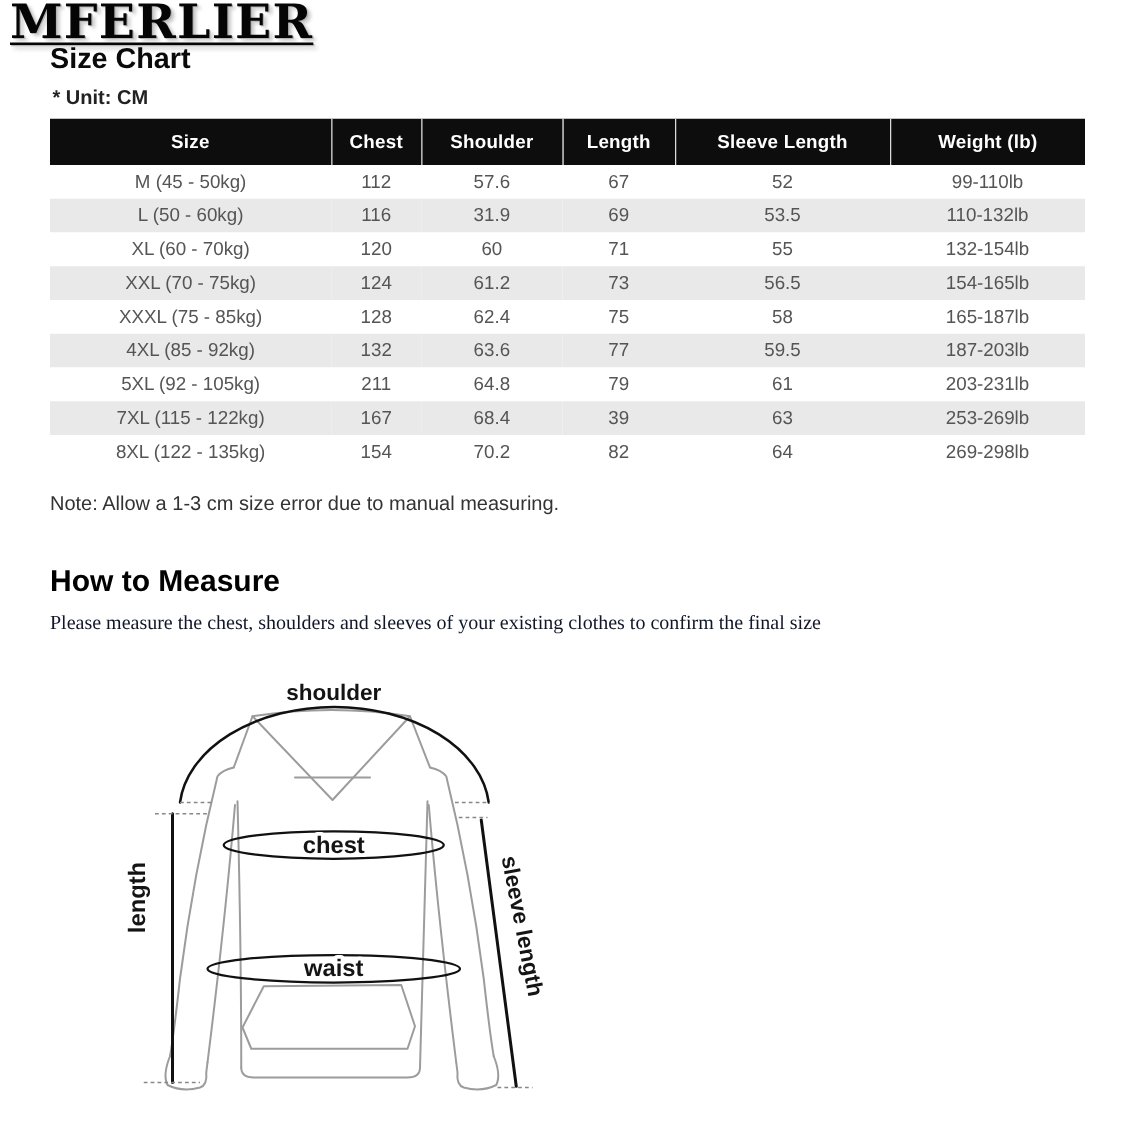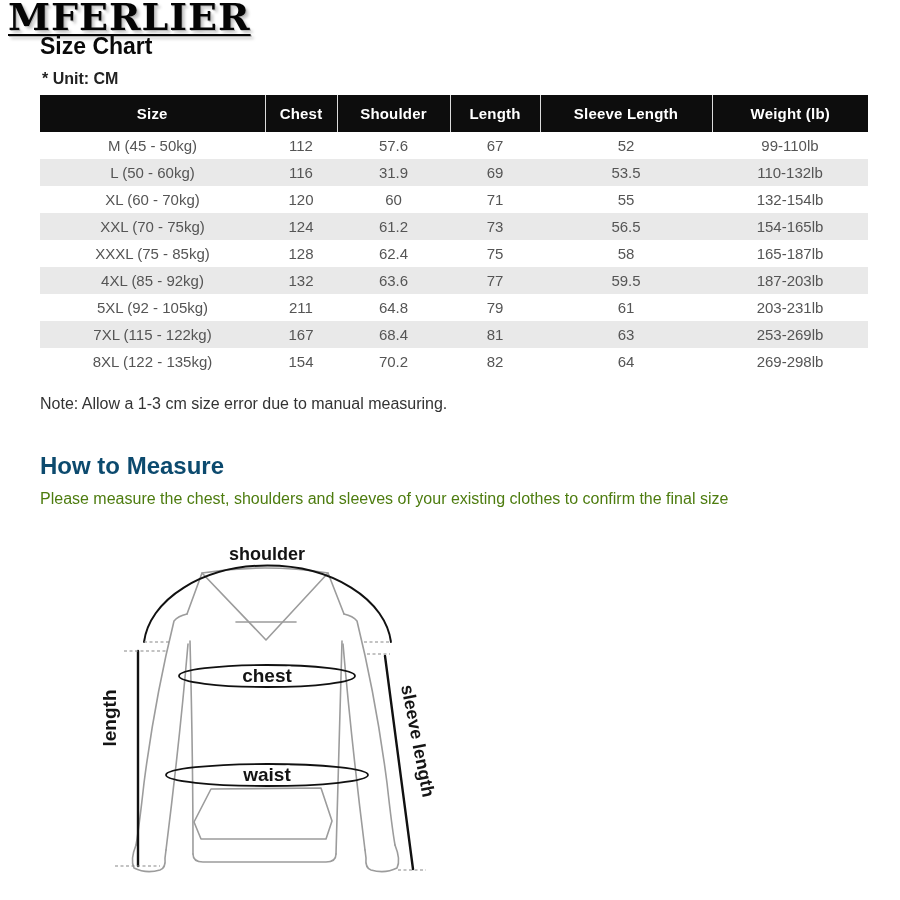--- a/index.html
+++ b/index.html
@@ -68,25 +68,25 @@
   }
   table.size-table tbody tr:nth-child(even){background:var(--row-alt-bg);}
   table.size-table tbody tr:nth-child(odd){background:#ffffff;}
 
   .table-note{
     left:40px;top:395px;
     font-size:16px;color:#333;
   }
   .htm-title{
     left:40px;top:452px;
-    font-size:24px;font-weight:bold;color:#0c4a6e;
+    font-size:24px;font-weight:bold;color:#000000;
   }
   .htm-desc{
     left:40px;top:490px;
-    font-size:16px;color:#4d7c0f;
+    font-size:16px;color:#0f172a;font-family:Liberation Serif, serif;
   }
   .measure-diagram{
     left:80px;top:528px;
   }
   .measure-diagram text{
     font-family:"Liberation Sans",sans-serif;
     font-weight:bold;
     fill:#141414;
     paint-order:stroke;
     stroke:#ffffff;
@@ -176,21 +176,21 @@
         <td>211</td>
         <td>64.8</td>
         <td>79</td>
         <td>61</td>
         <td>203-231lb</td>
       </tr>
       <tr>
         <td>7XL (115 - 122kg)</td>
         <td>167</td>
         <td>68.4</td>
-        <td>81</td>
+        <td>39</td>
         <td>63</td>
         <td>253-269lb</td>
       </tr>
       <tr>
         <td>8XL (122 - 135kg)</td>
         <td>154</td>
         <td>70.2</td>
         <td>82</td>
         <td>64</td>
         <td>269-298lb</td>

